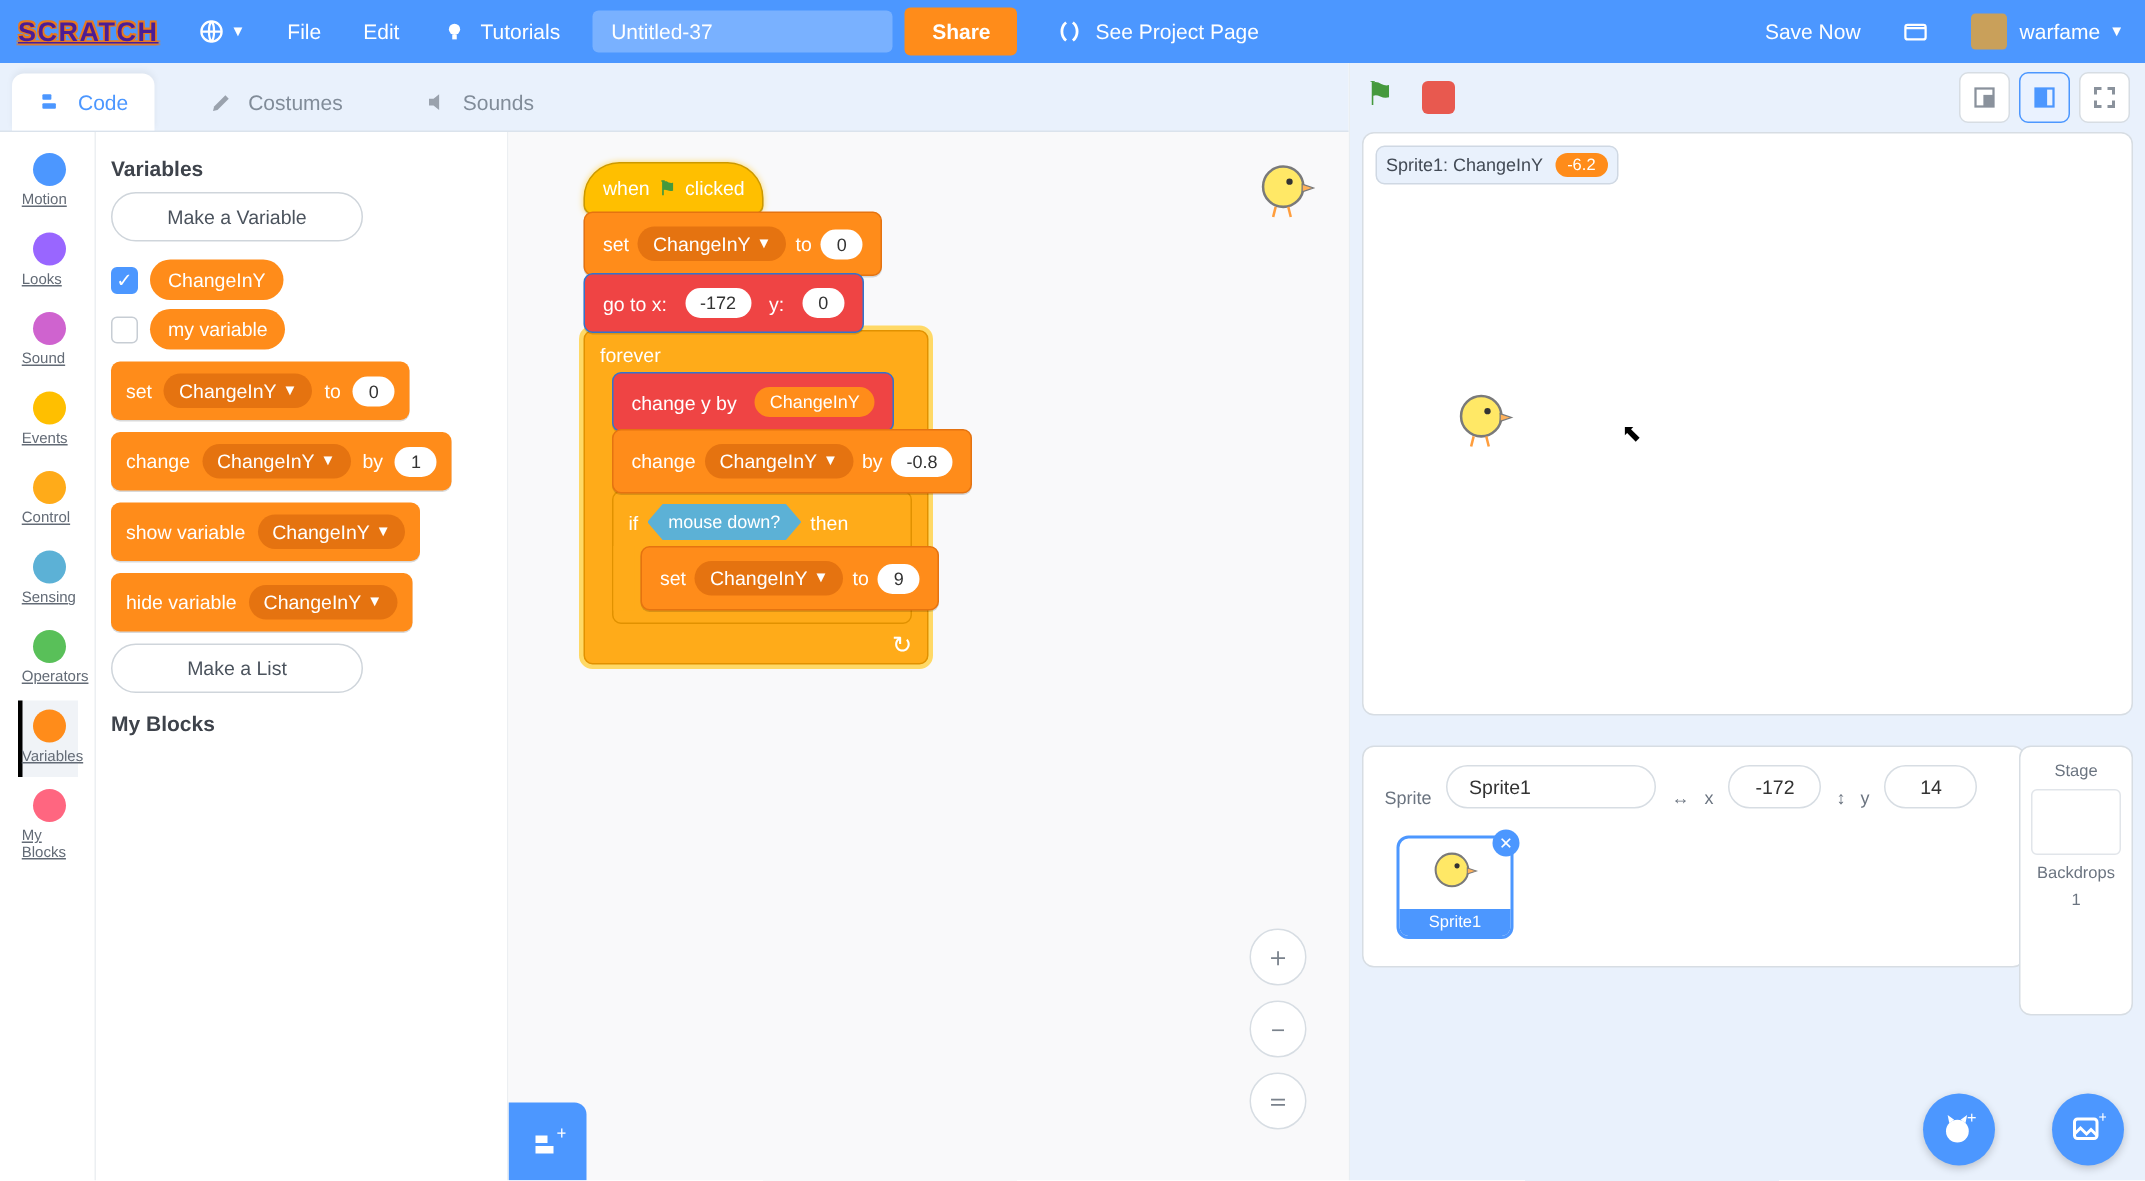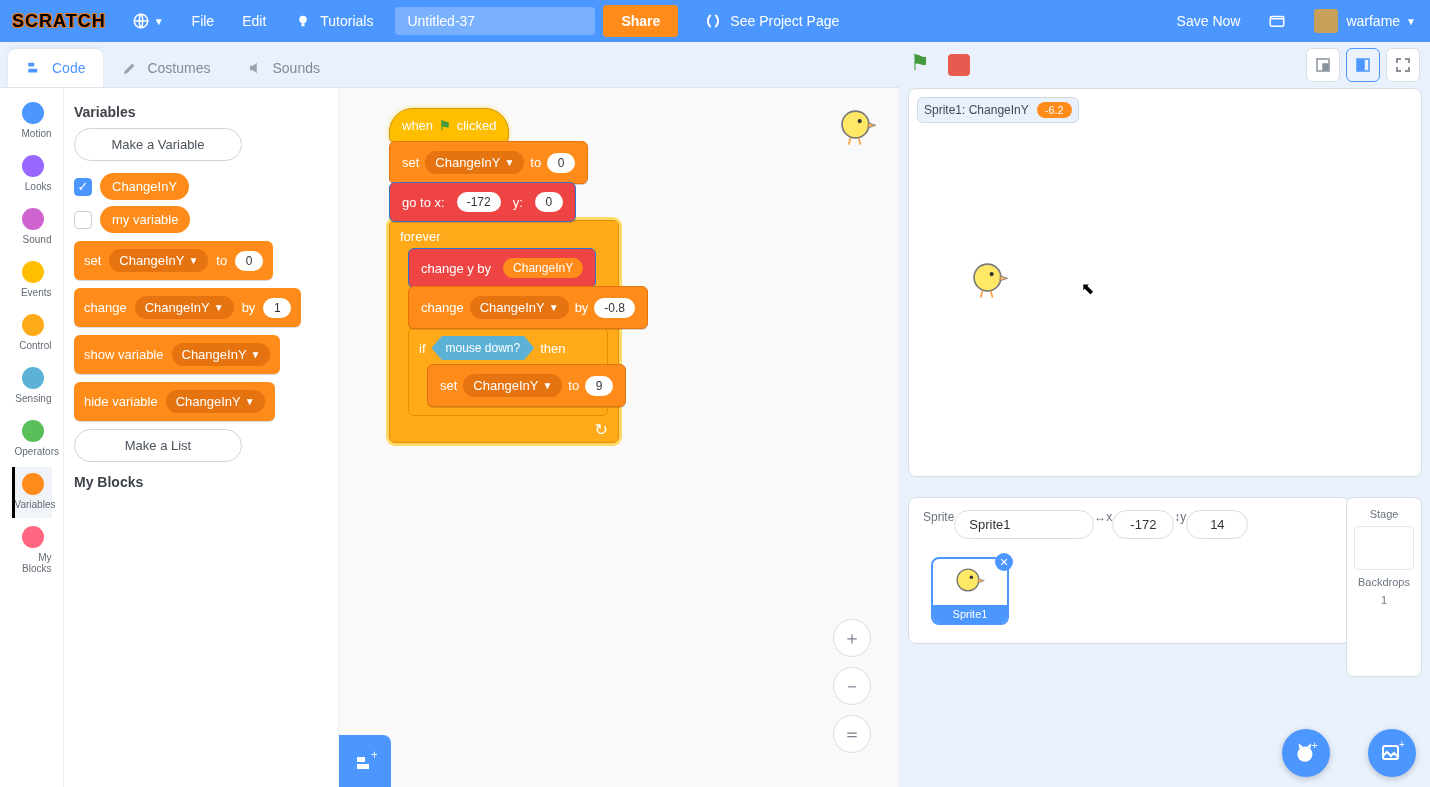--- a/index.html
+++ b/index.html
@@ -1,41 +1,41 @@
 <!DOCTYPE html>
 <html><head>
   <meta charset="utf-8">
   <style>
     * { box-sizing: border-box; margin: 0; padding: 0; font-family: "Helvetica Neue", Arial, sans-serif; }
     body { width: 1430px; height: 787px; background: #fff; overflow: hidden; }
 
     
     .menubar { height: 42px; background: #4C97FF; display: flex; align-items: center; color: #fff; font-size: 14px; }
-    .scratch-logo { margin: 0 12px; font-weight: 900; font-size: 18px; color:#000000; letter-spacing:1px; text-shadow: 1px 1px 0 #e8791e, -1px -1px 0 #e8791e, 1px -1px 0 #e8791e, -1px 1px 0 #e8791e; }
+    .scratch-logo { margin: 0 12px; font-weight: 900; font-size: 18px; color:#4c1d95; letter-spacing:1px; text-shadow: 1px 1px 0 #e8791e, -1px -1px 0 #e8791e, 1px -1px 0 #e8791e, -1px 1px 0 #e8791e; text-decoration: underline; }
     .menu-item { padding: 0 14px; height:42px; display:flex; align-items:center; cursor:pointer; }
     .project-title { background: rgba(255,255,255,.25); border:none; color:#fff; font-size:14px; padding:6px 12px; border-radius:4px; width:200px; margin:0 8px; }
     .share-btn { background:#FF8C1A; padding:8px 18px; border-radius:4px; font-weight:600; margin-right:12px; cursor:pointer; }
     .menubar-right { margin-left:auto; display:flex; align-items:center; }
     .globe-icon, .tutorial-bulb, .folder-icon { width:18px; height:18px; }
 
     
     .app { display:flex; height: calc(100% - 42px); }
 
     
     .left-col { flex:1; display:flex; flex-direction:column; border-right:1px solid #e9eef2; }
-    .tabs { height:46px; background:#E9F1FC; display:flex; align-items:flex-end; padding-left:8px; gap:0; border-bottom:1px solid #dbe3ec;}
+    .tabs { height:46px; background:#E9F1FC; display:flex; align-items:flex-end; padding-left:8px; gap:18px; border-bottom:1px solid #dbe3ec;}
     .tab { padding:10px 18px; color:#818c99; display:flex; align-items:center; gap:8px; border-radius:8px 8px 0 0; cursor:pointer; font-size:14px;}
     .tab.active { background:#fff; color:#4C97FF; box-shadow:0 -2px 4px rgba(0,0,0,.05);}
     
     
     .editor-row { flex:1; display:flex; min-height:0; }
 
     
     .cat-col { width:64px; background:#fff; border-right:1px solid #eceff2; display:flex; flex-direction:column; align-items:center; padding-top:8px; gap:2px;}
-    .cat { width:40px; padding:6px 0 8px; text-align:right; font-size:10px; color:#636b76; cursor:pointer; border-left:3px solid transparent;}
+    .cat { width:40px; padding:6px 0 8px; text-align:left; font-size:10px; color:#636b76; cursor:pointer; border-left:3px solid transparent;text-decoration:underline;}
     .cat.selected { background:#f0f3f7; border-left-color:#000;}
     .cat-dot { width:22px; height:22px; border-radius:50%; margin:0 auto 4px; }
 
     
     .palette { width:275px; background:#fff; border-right:1px solid #eceff2; padding:12px 10px; overflow:auto; position:relative;}
     .palette h3 { font-size:14px; font-weight:600; color:#3e434b; margin:4px 0 8px;}
     .palette-btn { width:168px; border:1px solid #cfd5db; border-radius:18px; padding:8px 0; text-align:center; font-size:13px; color:#4b535d; background:#fff; cursor:pointer; margin-bottom:12px;}
     .var-row { display:flex; align-items:center; gap:8px; margin:6px 0;}
     .cb { width:18px; height:18px; border-radius:4px; border:1px solid #c7cdd4; display:flex; align-items:center; justify-content:center; background:#fff;}
     .cb.checked { background:#4C97FF; border-color:#4C97FF; color:#fff; font-size:13px;}
@@ -77,21 +77,21 @@
 
     .stage-area { flex:1; display:flex; gap:8px; padding:0 8px 20px;}
     .stage { background:#fff; border:1px solid #d7dde3; border-radius:8px; flex:1; position:relative; }
     .monitor { position:absolute; left:8px; top:8px; background:#E9F1FC; border:1px solid #cfd8e3; border-radius:6px; padding:4px 6px; display:flex; align-items:center; gap:8px; font-size:12px; color:#424a55;}
     .monitor .badge { background:#FF8C1A; color:#fff; border-radius:10px; padding:2px 8px; font-size:11px;}
     .stage-sprite { position:absolute; left:60px; top:170px;}
     .cursor { position:absolute; left:172px; top:190px; font-size:16px; color:#000;}
 
     
     .info-panel { background:#fff; border:1px solid #d7dde3; border-radius:8px; margin:0 80px 0 8px; padding:12px 14px 10px; display:flex; flex-direction:column; gap:12px; position:relative;}
-    .info-row { display:flex; align-items:flex-start; font-size:12px; color:#6b7480;}
+    .info-row { display:flex; align-items:flex-end; gap:10px; font-size:12px; color:#6b7480;}
     .text-in { border:1px solid #d7dde3; border-radius:18px; padding:6px 14px; font-size:13px; color:#333; background:#fff; text-align:center;}
     .text-in.wide { width:140px; text-align:left;}
     .toggle-grp { display:flex;}
     .toggle-grp .icon-btn { border-radius:0; width:36px;}
     .toggle-grp .icon-btn:first-child{ border-radius:18px 0 0 18px;}
     .toggle-grp .icon-btn:last-child{ border-radius:0 18px 18px 0; border-left:none;}
 
     .sprite-list { display:flex; gap:8px; padding:6px 8px 8px 8px;}
     .sprite-card { width:78px; border:2px solid #4C97FF; border-radius:8px; background:#fff; text-align:center; padding:6px 0 4px; font-size:11px; color:#4C97FF; position:relative;}
     .sprite-card .x { position:absolute; right:-6px; top:-6px; width:18px; height:18px; background:#4C97FF; color:#fff; border-radius:50%; font-size:11px; display:flex; align-items:center; justify-content:center;}

